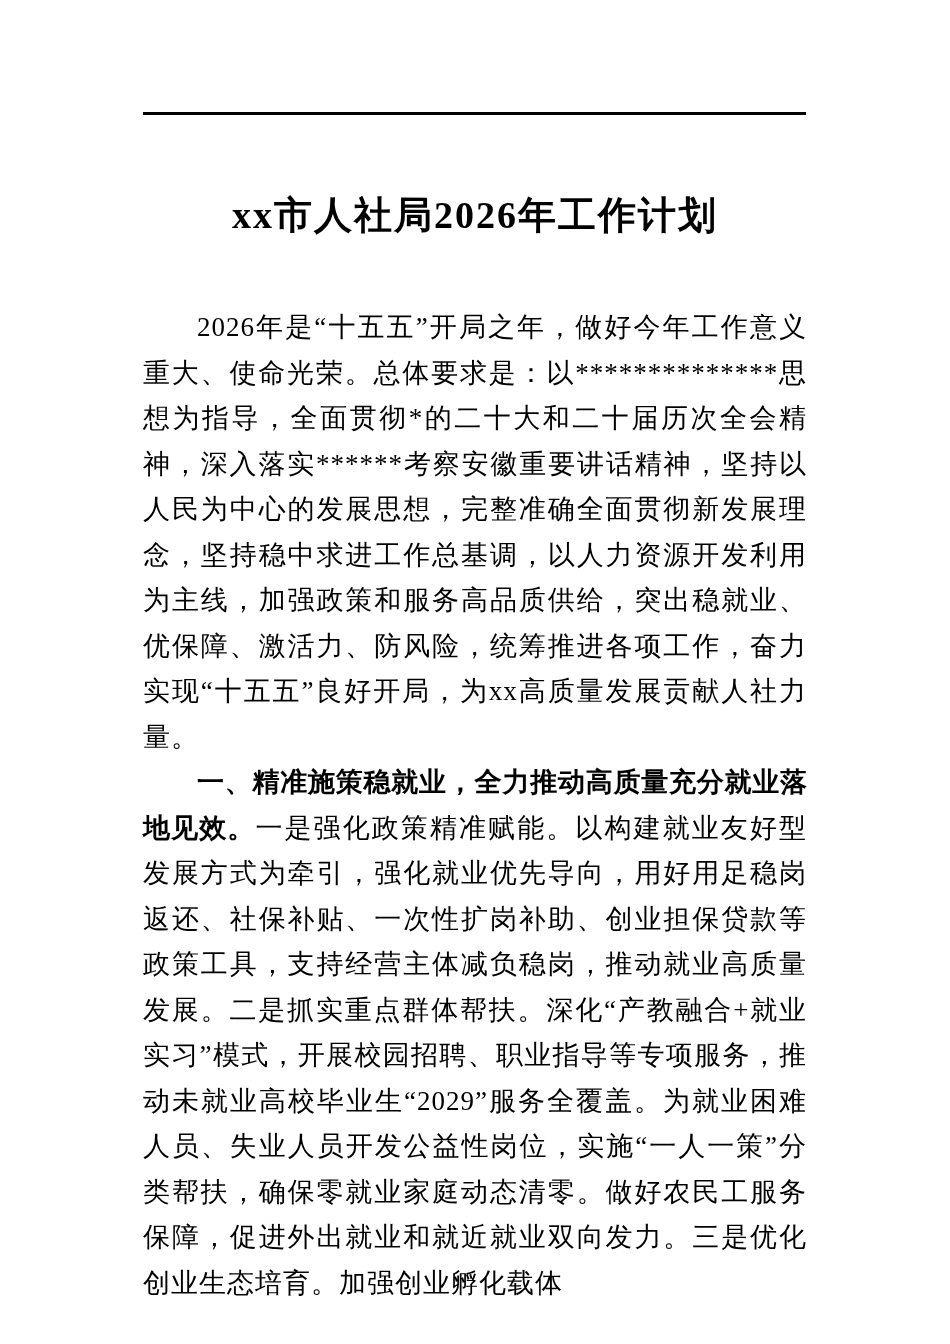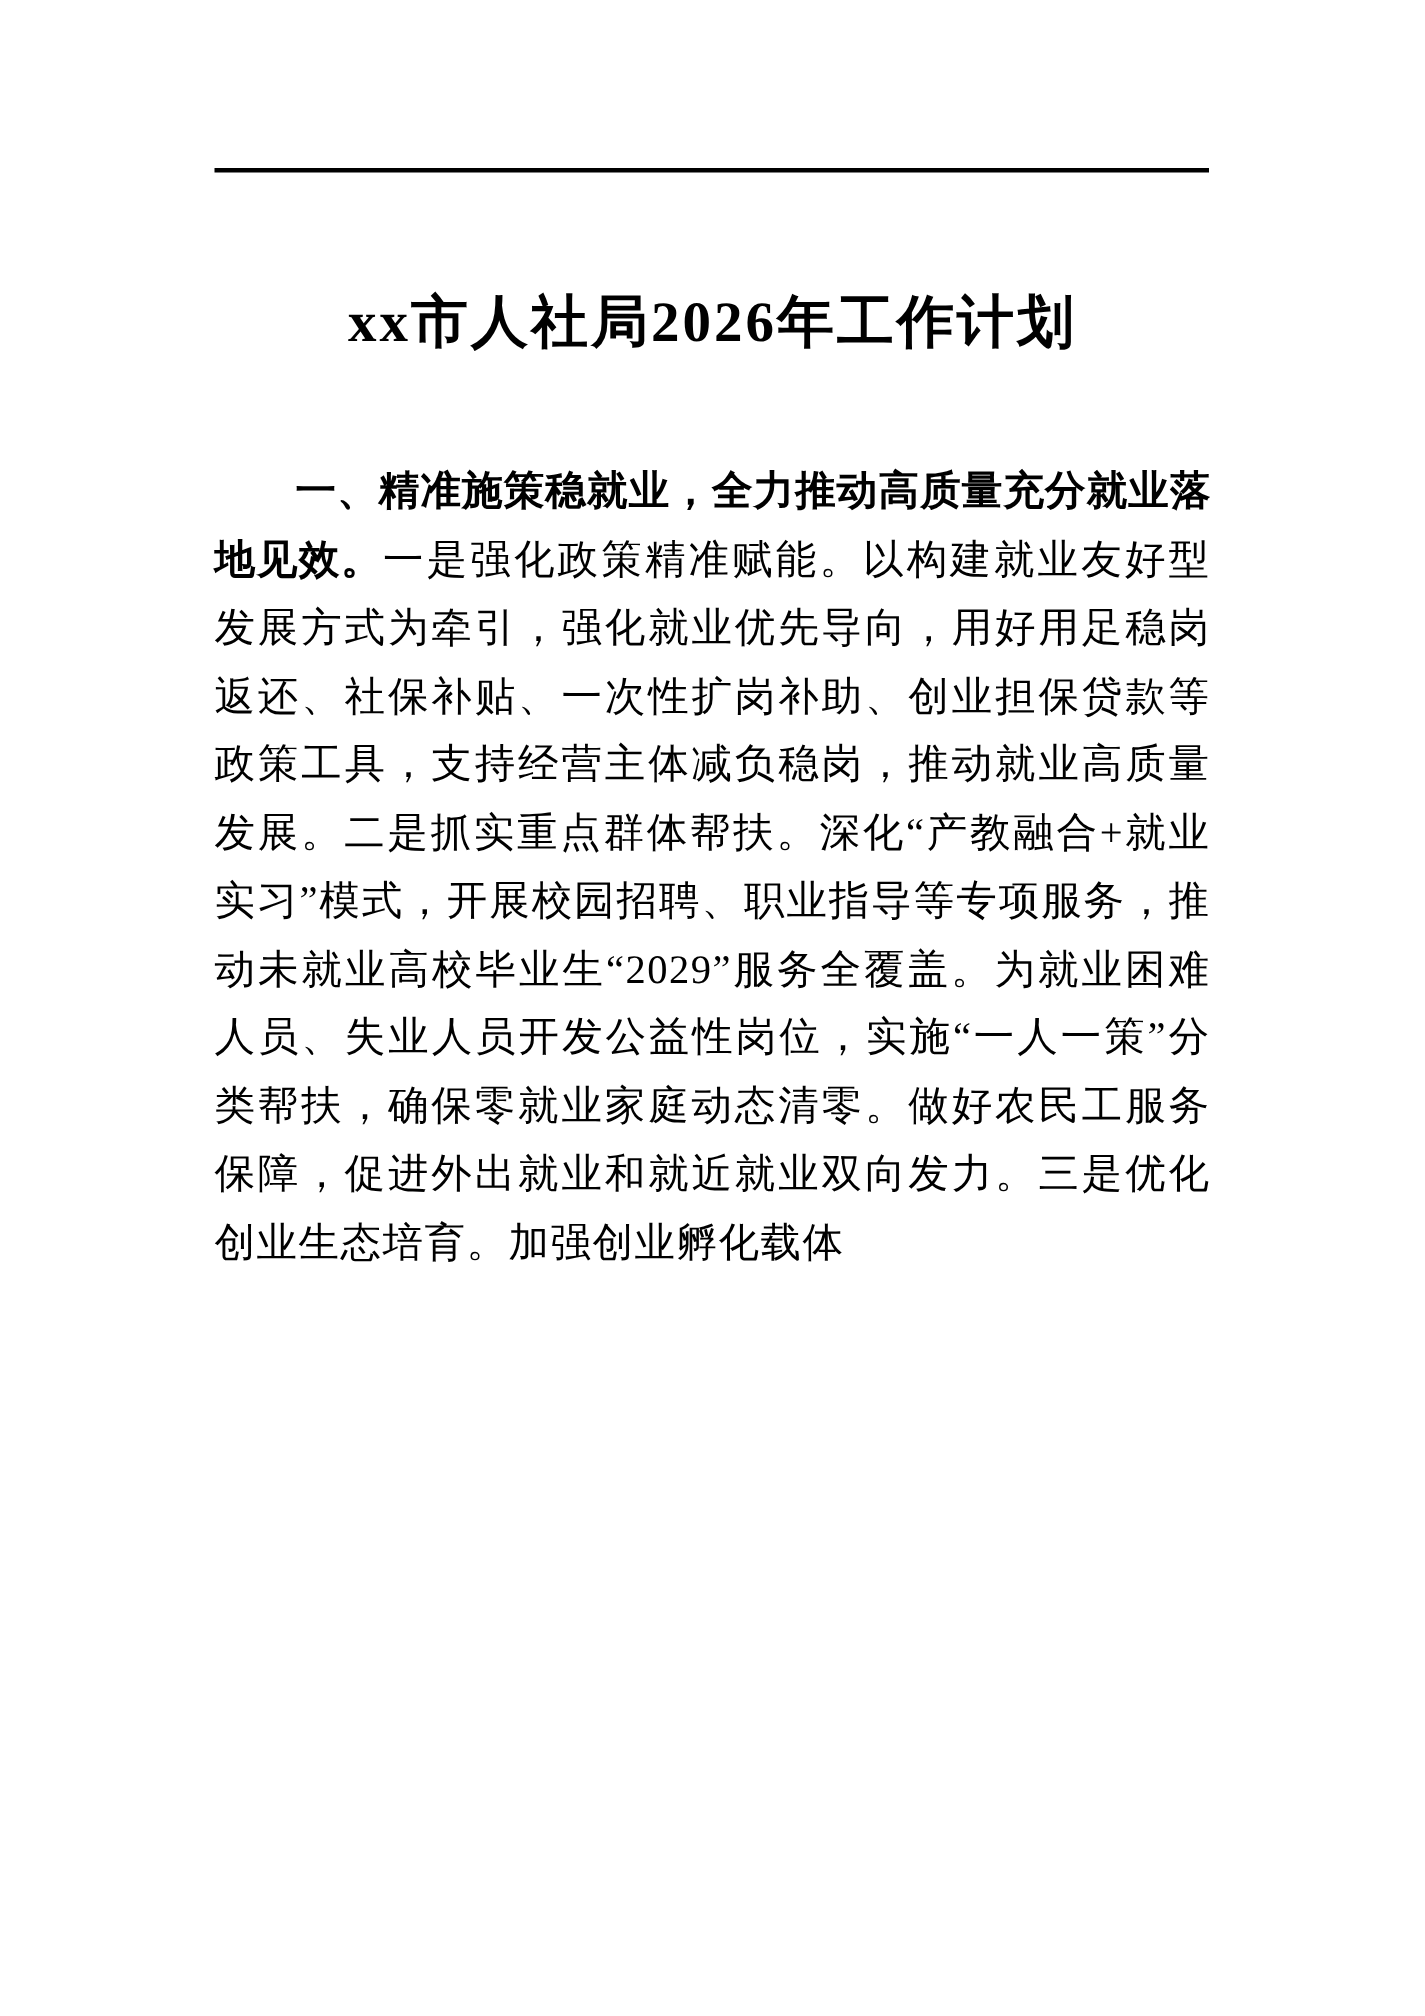--- a/index.html
+++ b/index.html
@@ -60,18 +60,19 @@
 <body>
 
 <div class="page">
 
   <div class="top-rule"></div>
 
   <h1 class="doc-title">xx市人社局2026年工作计划</h1>
 
   <div class="content">
 
+    <p class="para"><span>2026年是“十五五”开局之年，做好今年工作意义重大、使命光荣。总体要求是：以**************思想为指导，全面贯彻*的二十大和二十届历次全会精神，深入落实******考察安徽重要讲话精神，坚持以人民为中心的发展思想，完整准确全面贯彻新发展理念，坚持稳中求进工作总基调，以人力资源开发利用为主线，加强政策和服务高品质供给，突出稳就业、优保障、激活力、防风险，统筹推进各项工作，奋力实现“十五五”良好开局，为xx高质量发展贡献人社力量。</span></p>
 
     <p class="para"><strong class="section-lead">一、精准施策稳就业，全力推动高质量充分就业落地见效。</strong><span>一是强化政策精准赋能。以构建就业友好型发展方式为牵引，强化就业优先导向，用好用足稳岗返还、社保补贴、一次性扩岗补助、创业担保贷款等政策工具，支持经营主体减负稳岗，推动就业高质量发展。二是抓实重点群体帮扶。深化“产教融合+就业实习”模式，开展校园招聘、职业指导等专项服务，推动未就业高校毕业生“2029”服务全覆盖。为就业困难人员、失业人员开发公益性岗位，实施“一人一策”分类帮扶，确保零就业家庭动态清零。做好农民工服务保障，促进外出就业和就近就业双向发力。三是优化创业生态培育。加强创业孵化载体</span></p>
 
   </div>
 
 </div>
 
 </body></html>

